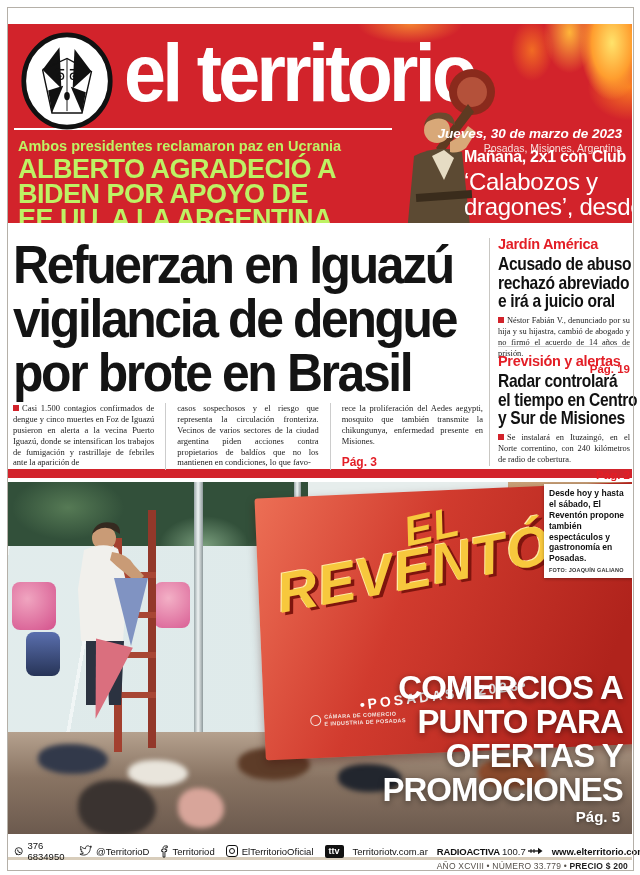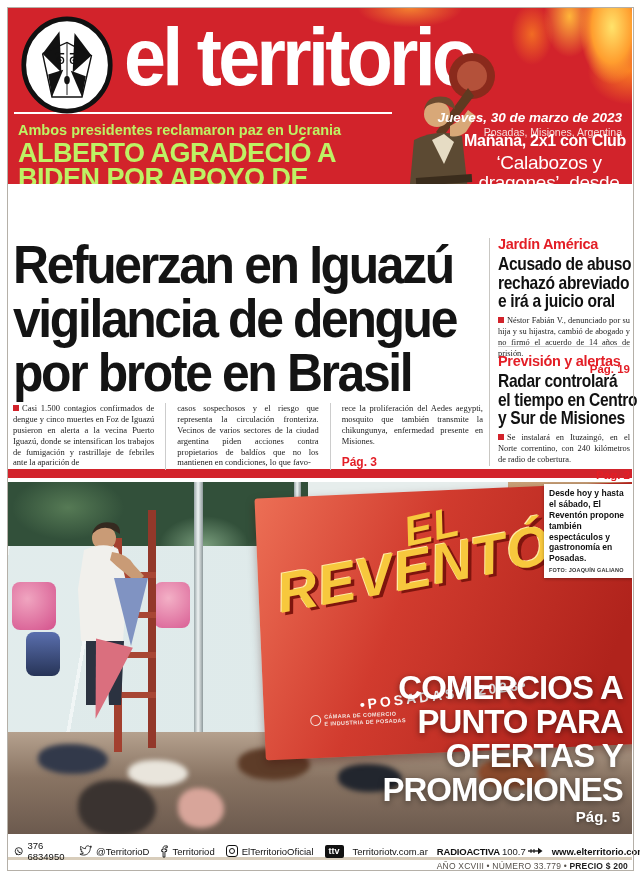--- a/index.html
+++ b/index.html
@@ -2,21 +2,21 @@
 <html><head>
 <meta charset="utf-8">
 <style>
   html,body{margin:0;padding:0;}
   body{width:640px;height:875px;background:#fff;position:relative;overflow:hidden;
        font-family:"Liberation Sans",sans-serif;-webkit-font-smoothing:antialiased;}
   .abs{position:absolute;}
   .frame{position:absolute;left:7px;top:7px;width:625px;height:862px;border:1px solid #b5b0a8;pointer-events:none;z-index:50;}
 
   
-  .masthead{position:absolute;left:8px;top:8px;width:624px;height:176px;background:#d2232b;overflow:hidden;}
+  .masthead{position:absolute;left:8px;top:24px;width:624px;height:199px;background:#d2232b;overflow:hidden;}
   .flames{position:absolute;right:0;top:0;width:250px;height:105px;z-index:1;
     background:
       radial-gradient(ellipse 45px 80px at 92% 18%, #ffe36b, #ff9d2e 45%, rgba(210,35,43,0) 72%),
       radial-gradient(ellipse 38px 60px at 75% 8%,  #ffb53a, rgba(210,35,43,0) 68%),
       radial-gradient(ellipse 60px 48px at 99% 60%, #f97d22, rgba(210,35,43,0) 70%),
       radial-gradient(ellipse 30px 44px at 60% 25%, rgba(249,125,34,.8), rgba(210,35,43,0) 70%);}
   .flames2{position:absolute;right:150px;top:0;width:180px;height:45px;z-index:1;
     background:radial-gradient(ellipse 70px 26px at 60% 0%, rgba(255,160,50,.75), rgba(210,35,43,0) 75%);}
   .logo{position:absolute;left:12px;top:8px;width:94px;height:98px;z-index:3;}
   .paper-title{position:absolute;left:116px;top:2px;z-index:2;color:#fff;font-weight:800;
@@ -25,21 +25,21 @@
   .bard{position:absolute;left:382px;top:40px;width:106px;height:180px;z-index:2;}
   .date-block{position:absolute;right:10px;top:102px;text-align:right;color:#fff;z-index:4;}
   .date-line1{font-size:13.5px;font-weight:700;font-style:italic;}
   .date-line2{font-size:10.5px;color:#f6dddb;margin-top:1px;}
   .lead{position:absolute;left:10px;top:114px;width:370px;color:#bef264;z-index:4;}
   .lead-kicker{font-size:14.5px;font-weight:700;margin-bottom:3px;}
   .lead-hl{font-size:27px;font-weight:800;line-height:.92;letter-spacing:-.5px;white-space:nowrap;}
   .lead-page{font-size:12.5px;font-weight:700;text-align:right;padding-right:10px;margin-top:2px;}
   .promo{position:absolute;left:456px;top:124px;width:170px;color:#fff;z-index:4;}
   .promo-kicker{font-size:16px;font-weight:800;letter-spacing:-.3px;margin-bottom:3px;white-space:nowrap;}
-  .promo-hl{font-size:19px;font-weight:400;line-height:1.06;letter-spacing:-.3px;white-space:nowrap;text-align:center;}
+  .promo-hl{font-size:24px;font-weight:400;line-height:1.06;letter-spacing:-.3px;white-space:nowrap;}
   .promo-page{font-size:12.5px;font-weight:700;text-align:right;margin-top:1px;}
 
   
   .main-hl{position:absolute;left:13px;top:238px;color:#141414;font-weight:800;font-size:53px;
     letter-spacing:-2.5px;line-height:1.02;transform:scaleX(.94);transform-origin:left top;white-space:nowrap;z-index:2;}
   .divider-v{position:absolute;left:489px;top:238px;width:1px;height:228px;background:#c9c7c3;}
   .cols{position:absolute;left:13px;top:403px;width:470px;display:flex;z-index:2;}
   .col{flex:1;font-family:"Liberation Serif",serif;font-size:8.5px;line-height:1.28;color:#222;
     text-align:justify;padding-right:11px;}
   .col+.col{border-left:1px solid #ccc;padding-left:11px;}

